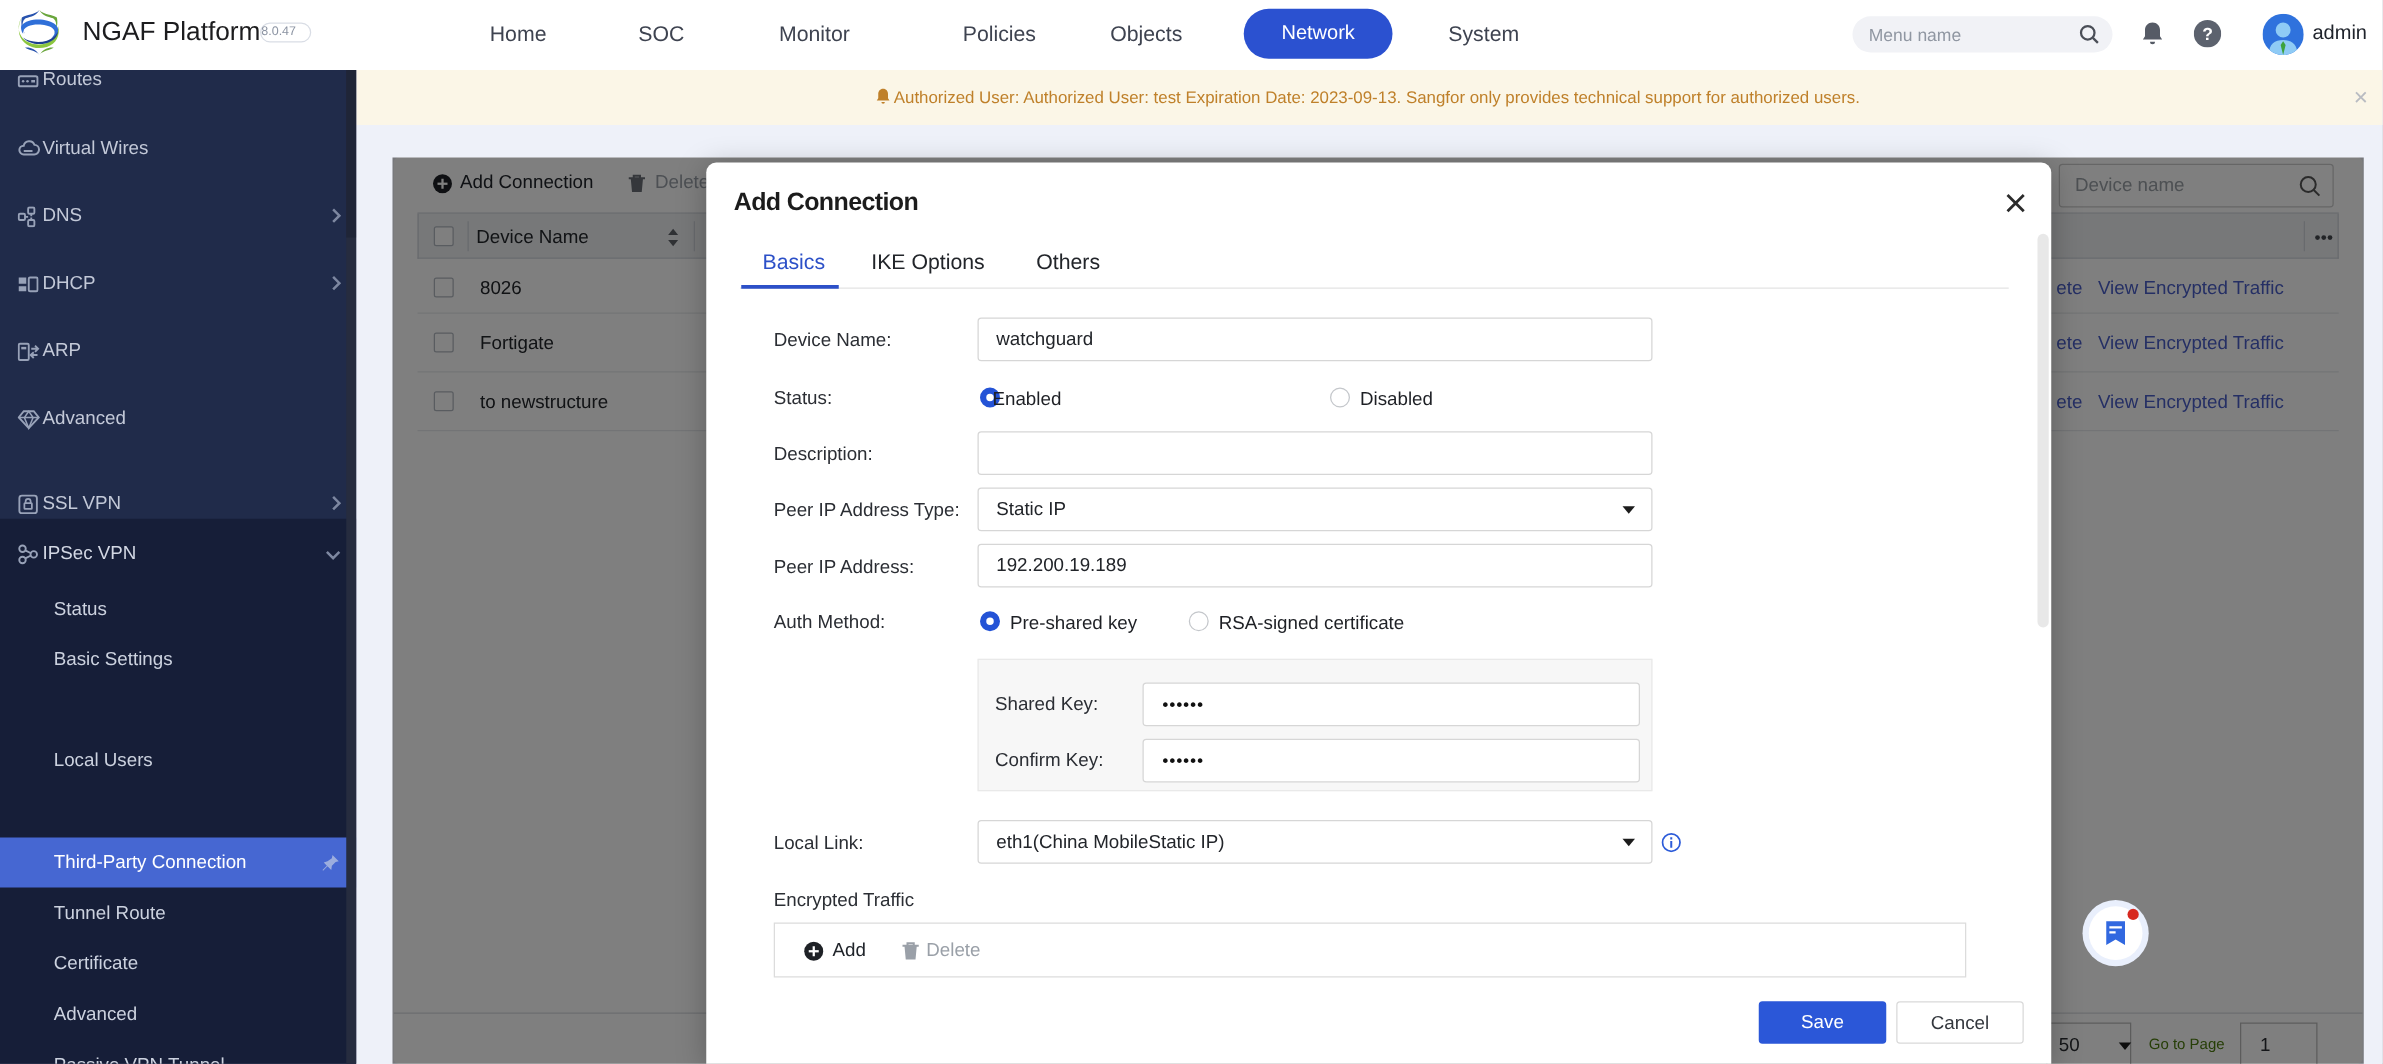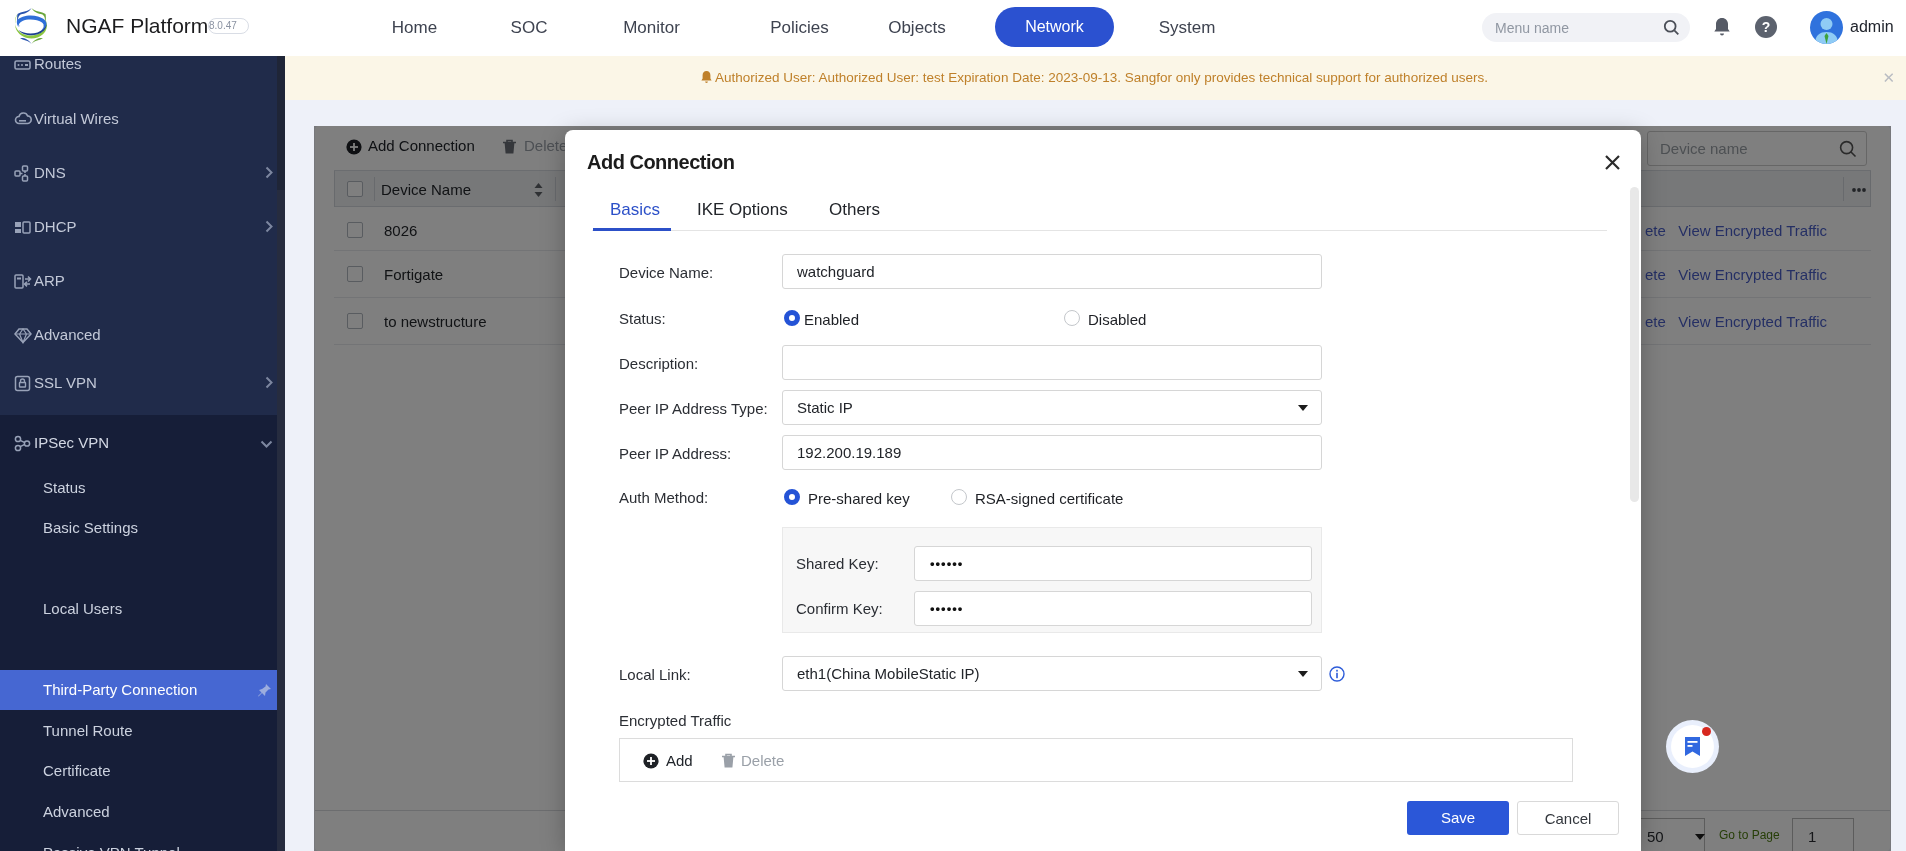--- a/index.html
+++ b/index.html
@@ -187,21 +187,21 @@
       </svg>
     <div class="tx">ARP</div>
   </div>
   <div class="mitem" style="top:252px;">
     <svg class="ic" width="18" height="17" viewBox="0 0 18 17">
         <path d="M5 2 L13 2 L17 7 L9 15.5 L1 7 Z" fill="none" stroke="#98a2b8" stroke-width="1.5"></path>
         <path d="M1 7 L17 7 M9 15.5 L5.5 7 L9 2 L12.5 7 Z" fill="none" stroke="#98a2b8" stroke-width="1.2"></path>
       </svg>
     <div class="tx">Advanced</div>
   </div>
-  <div class="mitem" style="top:300px;padding-left:24px;">
+  <div class="mitem" style="top:320px;padding-left:24px;">
     <svg class="ic" width="17" height="17" viewBox="0 0 17 17">
         <rect x="1.5" y="1.5" width="14" height="14" rx="2" fill="none" stroke="#98a2b8" stroke-width="1.5"></rect>
         <rect x="5.5" y="7.5" width="6" height="4.5" rx="0.5" fill="none" stroke="#98a2b8" stroke-width="1.4"></rect>
         <path d="M6.5 7.5 V6 a2 2 0 0 1 4 0 V7.5" fill="none" stroke="#98a2b8" stroke-width="1.4"></path>
       </svg>
     <div class="tx">SSL VPN</div>
     <svg class="ch" width="8" height="13" viewBox="0 0 8 13">
         <path d="M1.5 1.5 L6.5 6.5 L1.5 11.5" fill="none" stroke="#7d87a0" stroke-width="2"></path>
       </svg>
   </div>
@@ -327,21 +327,21 @@
   <div class="mtab" id="mtab2">IKE Options</div>
   <div class="mtab" id="mtab3">Others</div>
   <div id="tabline"></div>
   <div id="tabul"></div>
 
   <div class="flabel" style="top:134px;">Device Name:</div>
   <div class="finput" style="top:124px;">watchguard</div>
 
   <div class="flabel" style="top:180px;">Status:</div>
   <div class="radio on" style="left:219px;top:180px;"></div>
-  <div class="rlabel" style="left:239px;top:181px;text-align:right;">Enabled</div>
+  <div class="rlabel" style="left:229px;top:181px;text-align:right;">Enabled</div>
   <div class="radio off" style="left:499px;top:180px;"></div>
   <div class="rlabel" style="left:523px;top:181px;">Disabled</div>
 
   <div class="flabel" style="top:225px;">Description:</div>
   <div class="finput" style="top:215px;"></div>
 
   <div class="flabel" style="top:270px;">Peer IP Address Type:</div>
   <div class="finput" style="top:260px;">Static IP</div>
   <div class="caret" style="left:733px;top:275px;"></div>
 

